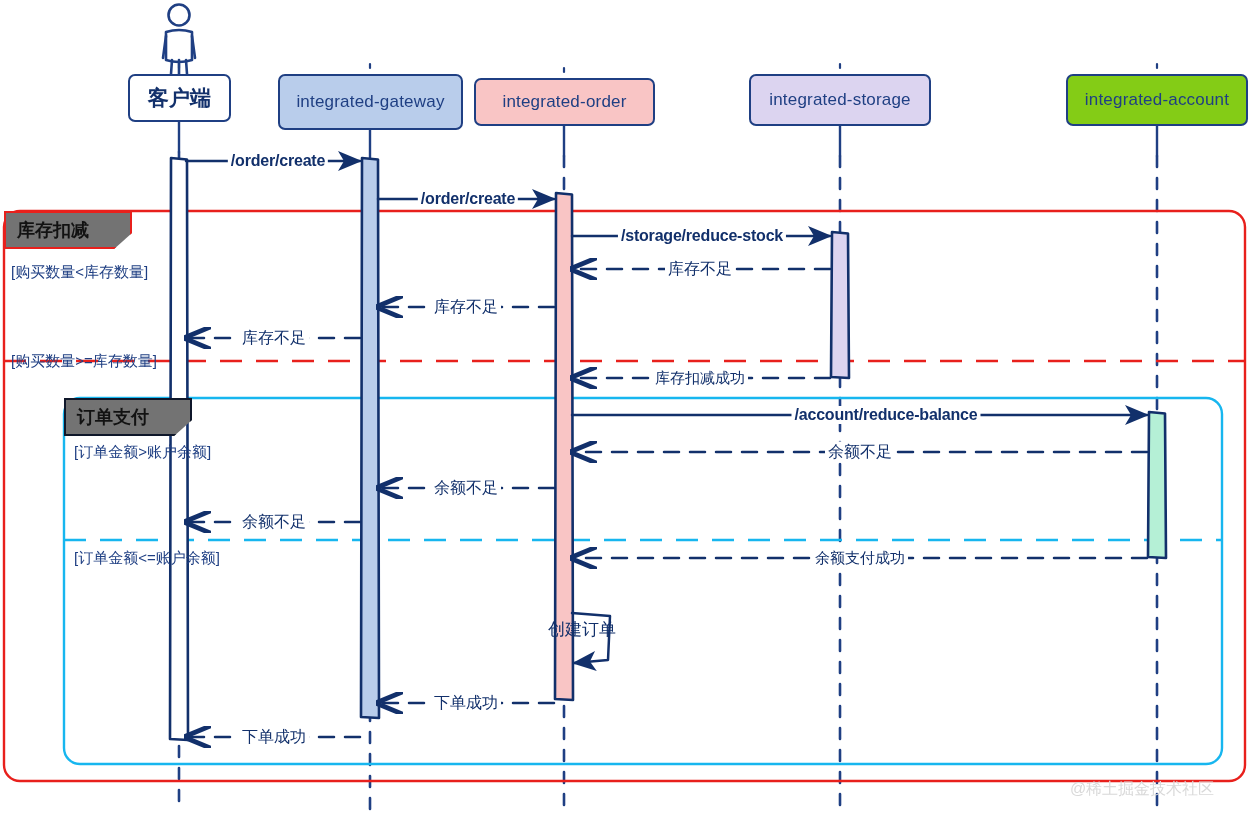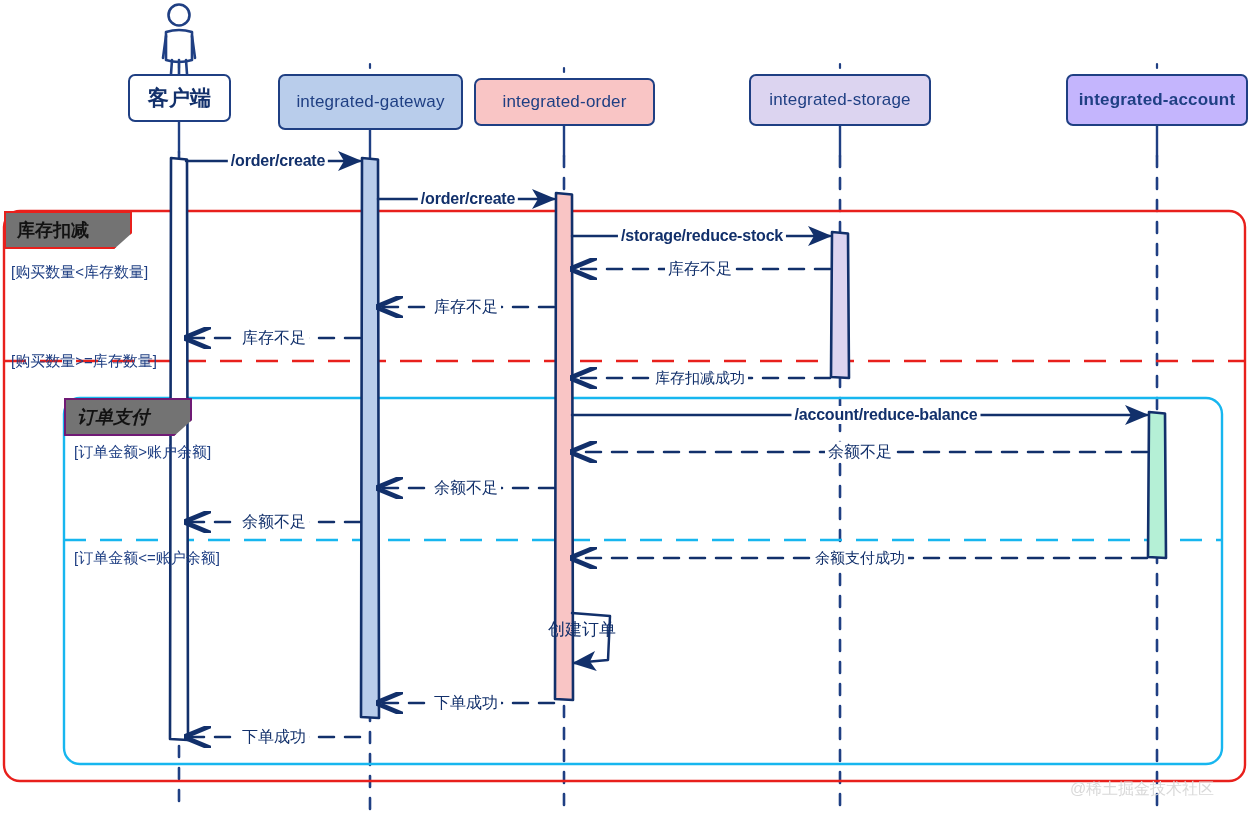--- a/index.html
+++ b/index.html
@@ -17,21 +17,21 @@
         text-align:center;line-height:1.12;color:#1f3f83;
         font-size:17px;letter-spacing:.2px;}
   .pbox.cn{font-weight:bold;font-size:21px;color:#12306b;}
 
   
   .fragtab{position:absolute;box-sizing:border-box;
            background:#737373;display:flex;align-items:center;
            padding-left:11px;font-weight:bold;font-size:18px;color:#121212;
            clip-path:polygon(0 0,100% 0,100% 58%,86% 100%,0 100%);}
   .fragtab.red{border:2px solid #e8201c;}
-  .fragtab.cyan{border:2px solid #701a75;font-style:italic;}
+  .fragtab.cyan{border:2px solid #0f172a;}
 
   
   .guard{position:absolute;color:#1f3f83;font-size:15px;white-space:nowrap;}
 
   
   .msg{position:absolute;color:#12306b;white-space:nowrap;
        transform:translate(-50%,-50%);background:#fff;padding:0 3px;}
   .msg.en{font-weight:bold;font-size:16px;letter-spacing:-.2px;}
   .msg.cn{font-size:16px;}
   .msg.cn.sm{font-size:15px;}
@@ -182,21 +182,21 @@
       </div>
       <div class="pbox" style="left: 278px; top: 74px; width: 185px; height: 56px; background: rgb(185, 205, 235);">
         <span style="display: block;">integrated-​gateway</span>
       </div>
       <div class="pbox" style="left: 474px; top: 78px; width: 181px; height: 48px; background: rgb(249, 197, 197); text-align: right;">
         <span>integrated-​order</span>
       </div>
       <div class="pbox" style="left: 749px; top: 74px; width: 182px; height: 52px; background: rgb(220, 212, 240);">
         <span style="display: block;">integrated-​storage</span>
       </div>
-      <div class="pbox" style="left: 1066px; top: 74px; width: 182px; height: 52px; background: #c4b5fd; font-weight: bold;">
+      <div class="pbox" style="left: 1066px; top: 74px; width: 182px; height: 52px; background: #84cc16;">
         <span style="display: block;">integrated-​account</span>
       </div>
     </div>
   <div id="fragment-tabs">
       <div class="fragtab red" style="left: 4px; top: 211px; width: 128px; height: 38px;">
         <span>库存扣减</span>
       </div>
       <div class="fragtab cyan" style="left: 64px; top: 398px; width: 128px; height: 38px;">
         <span>订单支付</span>
       </div>

